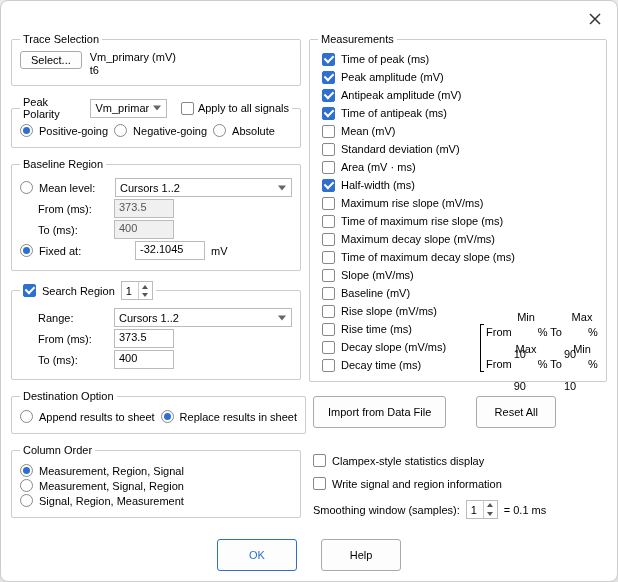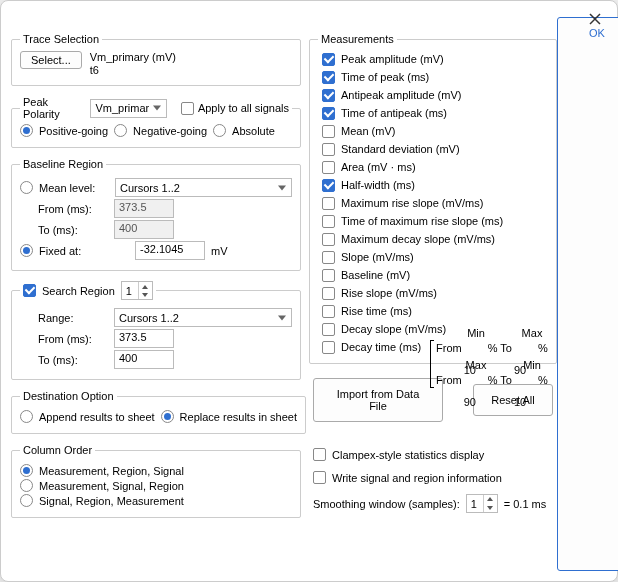--- a/index.html
+++ b/index.html
@@ -13,21 +13,21 @@
   .dialog {
     width: 618px;
     height: 582px;
     background: #fff;
     border: 1px solid #ccc;
     border-radius: 8px;
     box-shadow: 0 4px 20px rgba(0,0,0,0.2);
     position: relative;
     padding: 10px 10px 8px 10px;
     display: flex;
-    flex-direction: row;
+    flex-direction: column;
   }
   .close-btn {
     position: absolute;
     top: 6px;
     right: 10px;
     width: 24px;
     height: 24px;
     display: flex;
     align-items: center;
     justify-content: center;
@@ -130,21 +130,21 @@
     content: ""; width: 0; height: 0;
     border-left: 3px solid transparent; border-right: 3px solid transparent;
   }
   .spinner .arrows .up::before { border-bottom: 4px solid #555; }
   .spinner .arrows .down::before { border-top: 4px solid #555; }
   .meas-list { display: flex; flex-direction: column; gap: 2px; padding-left: 4px;}
   .meas-row { display: flex; align-items: center; gap: 6px; height: 16px;}
   .slope-grid {
     position: absolute;
     right: 8px;
-    top: 282px;
+    top: 266px;
     font-size: 11px;
   }
   .slope-grid .hdr { display: flex; gap: 0; }
   .slope-grid .hdr span { display: inline-block; text-align: center;}
   .slope-grid .srow { display: flex; align-items: center; gap: 2px; height: 18px;}
   .right-lower { margin-top: 6px; padding: 0 4px; display: flex; flex-direction: column; gap: 6px;}
   .footer-btns {
     display: flex; justify-content: center; gap: 24px;
     padding: 6px 0 2px;
   }
@@ -281,25 +281,25 @@
 
     </div>
 
     <div class="col-right">
 
       <fieldset style="position:relative; flex:0 0 auto;">
         <legend>Measurements</legend>
         <div class="meas-list" id="meas-list">
             <div class="meas-row">
               <span class="checkbox checked"></span>
+              <span class="label">Time of peak (ms)</span>
+            </div>
+            <div class="meas-row">
+              <span class="checkbox checked"></span>
               <span class="label">Peak amplitude (mV)</span>
-            </div>
-            <div class="meas-row">
-              <span class="checkbox checked"></span>
-              <span class="label">Time of peak (ms)</span>
             </div>
             <div class="meas-row">
               <span class="checkbox checked"></span>
               <span class="label">Antipeak amplitude (mV)</span>
             </div>
             <div class="meas-row">
               <span class="checkbox checked"></span>
               <span class="label">Time of antipeak (ms)</span>
             </div>
             <div class="meas-row">
@@ -322,20 +322,24 @@
               <span class="checkbox"></span>
               <span class="label">Maximum rise slope (mV/ms)</span>
             </div>
             <div class="meas-row">
               <span class="checkbox"></span>
               <span class="label">Time of maximum rise slope (ms)</span>
             </div>
             <div class="meas-row">
               <span class="checkbox"></span>
               <span class="label">Maximum decay slope (mV/ms)</span>
+            </div>
+            <div class="meas-row">
+              <span class="checkbox"></span>
+              <span class="label">Time of maximum decay slope (ms)</span>
             </div>
             <div class="meas-row">
               <span class="checkbox"></span>
               <span class="label">Slope (mV/ms)</span>
             </div>
             <div class="meas-row">
               <span class="checkbox"></span>
               <span class="label">Baseline (mV)</span>
             </div>
             <div class="meas-row">

